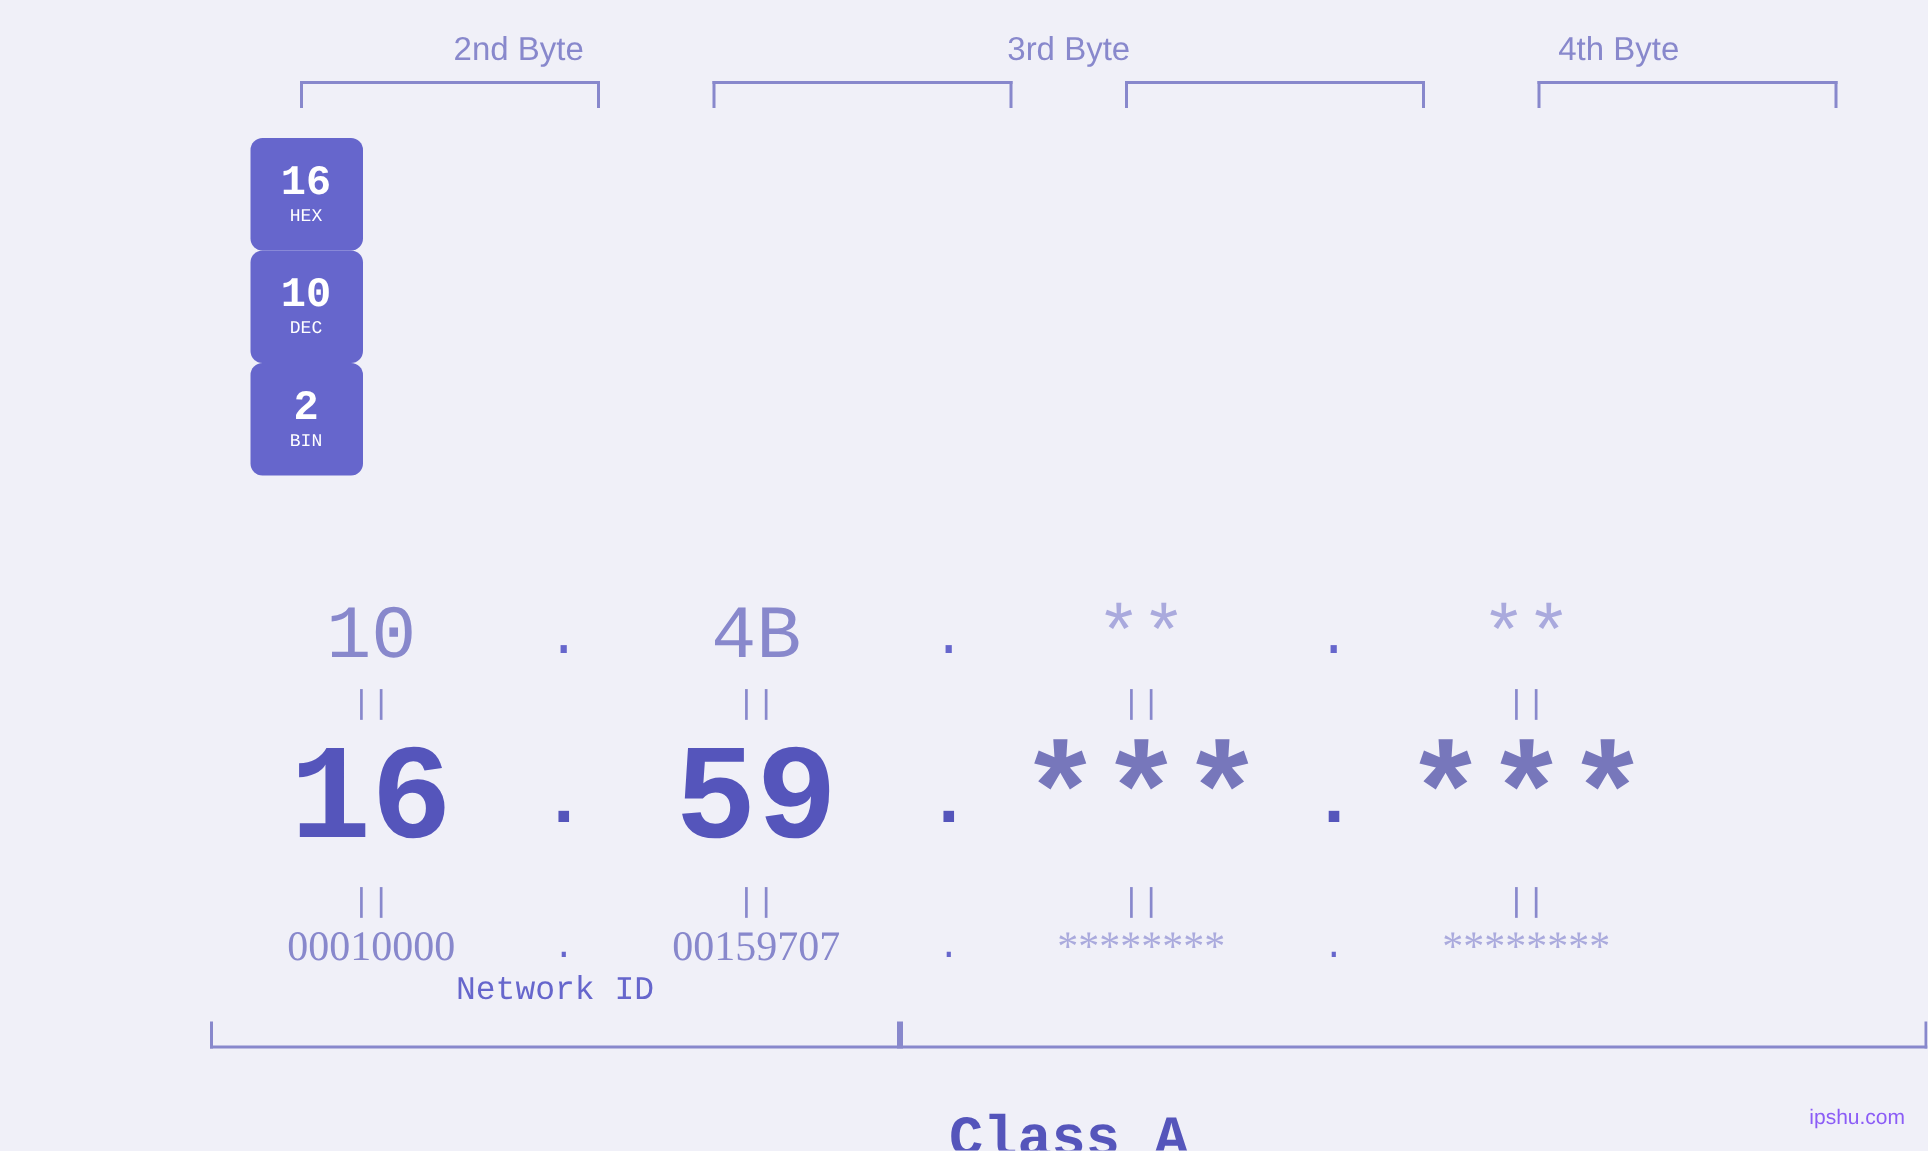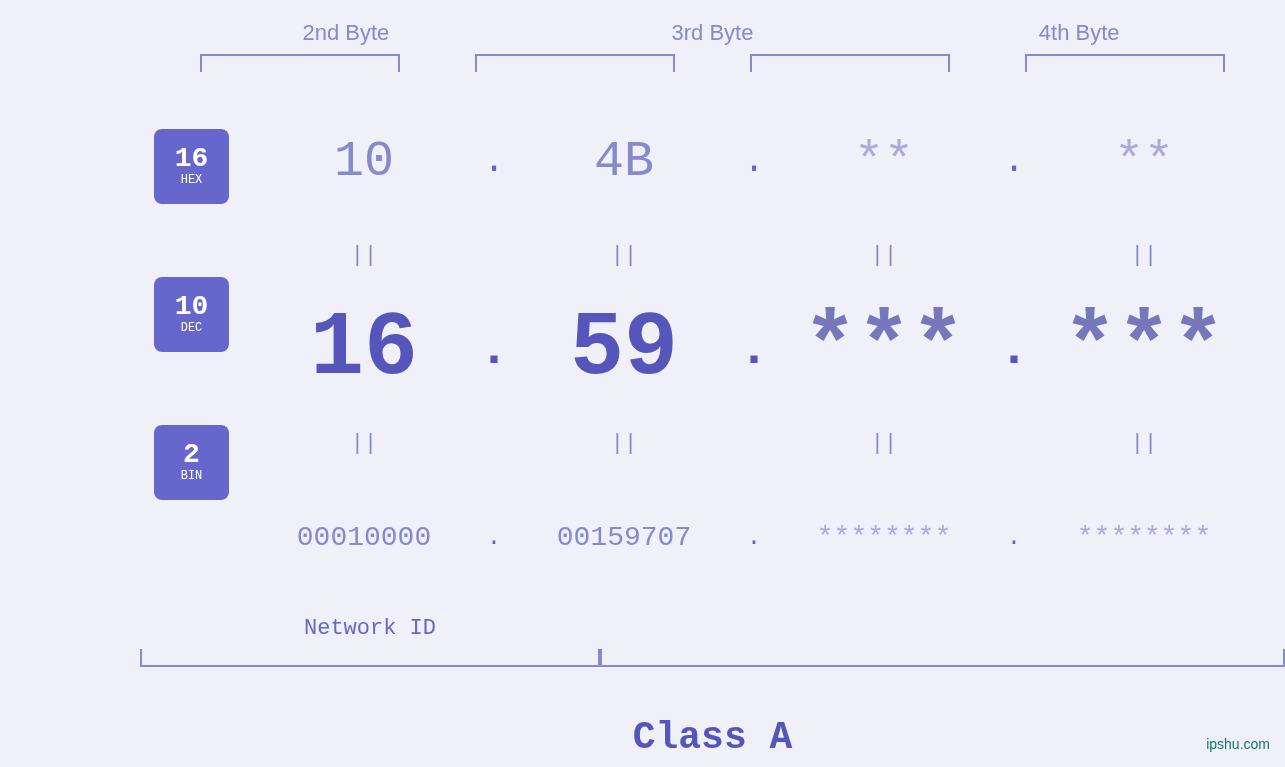--- a/index.html
+++ b/index.html
@@ -53,21 +53,21 @@
       width: 200px;
       height: 18px;
       border-top: 2px solid #8888cc;
       border-left: 2px solid #8888cc;
       border-right: 2px solid #8888cc;
     }
 
     
     .content-area {
       display: flex;
-      flex-direction: row;
+      flex-direction: column;
       width: 1017px;
       flex: 1;
       position: relative;
     }
 
     
     .badges-col {
       display: flex;
       flex-direction: column;
       align-items: center;
@@ -153,20 +153,21 @@
     .dec-dot {
       font-size: 40px;
       font-weight: bold;
       color: #5555bb;
     }
 
     
     .bin-value {
       font-size: 28px;
       color: #8888cc;
+      font-family: Liberation Serif, serif;
     }
 
     .equals-sign {
       font-size: 22px;
       color: #8888cc;
       text-align: center;
     }
 
     .id-labels {
       display: flex;
@@ -228,21 +229,21 @@
       color: #5555bb;
       font-size: 38px;
       font-family: 'Courier New', Courier, monospace;
       font-weight: bold;
     }
 
     .watermark {
       position: absolute;
       bottom: 15px;
       right: 15px;
-      color: #0f766e;
+      color: #8b5cf6;
       font-size: 14px;
       font-family: Arial, sans-serif;
     }
 
     .stars-text {
       color: #aaaadd;
     }
 
     .stars-text-large {
       color: #7777bb;

